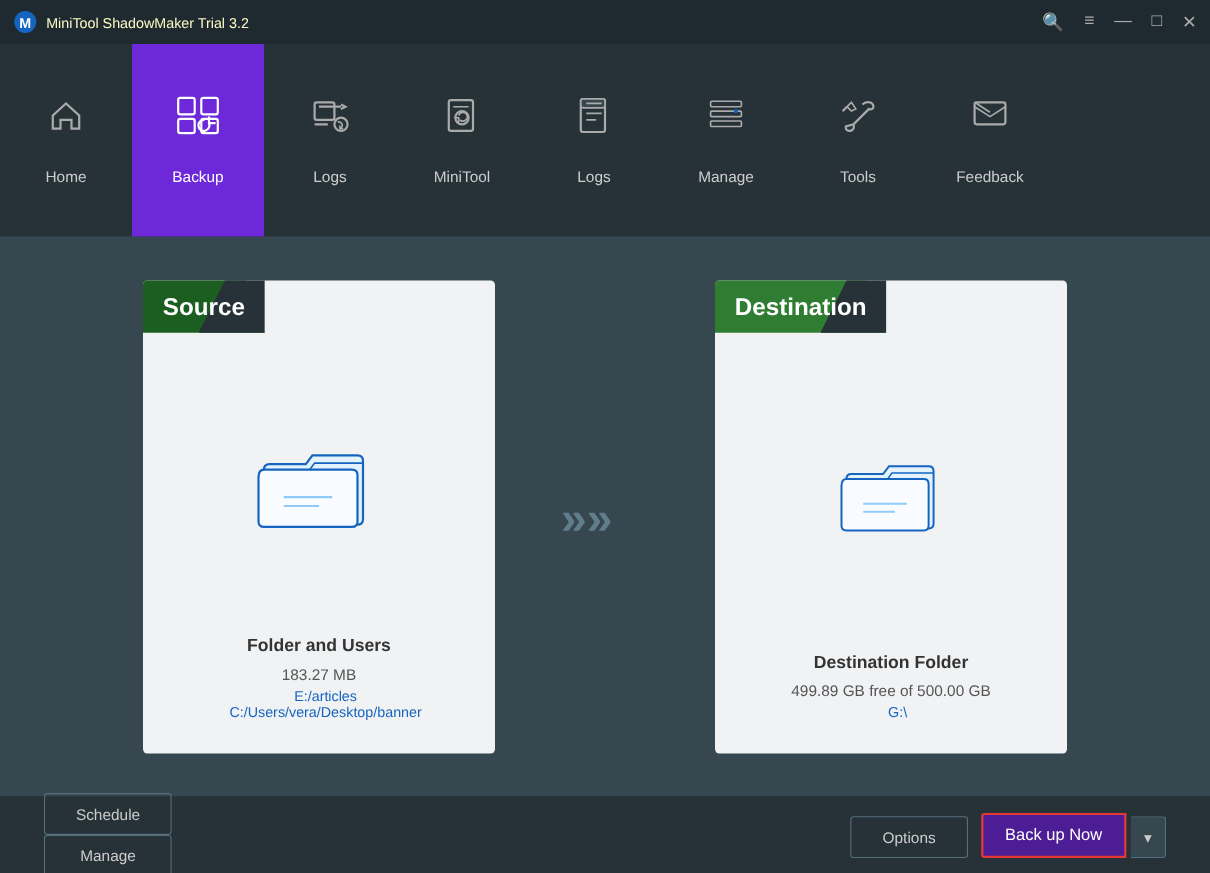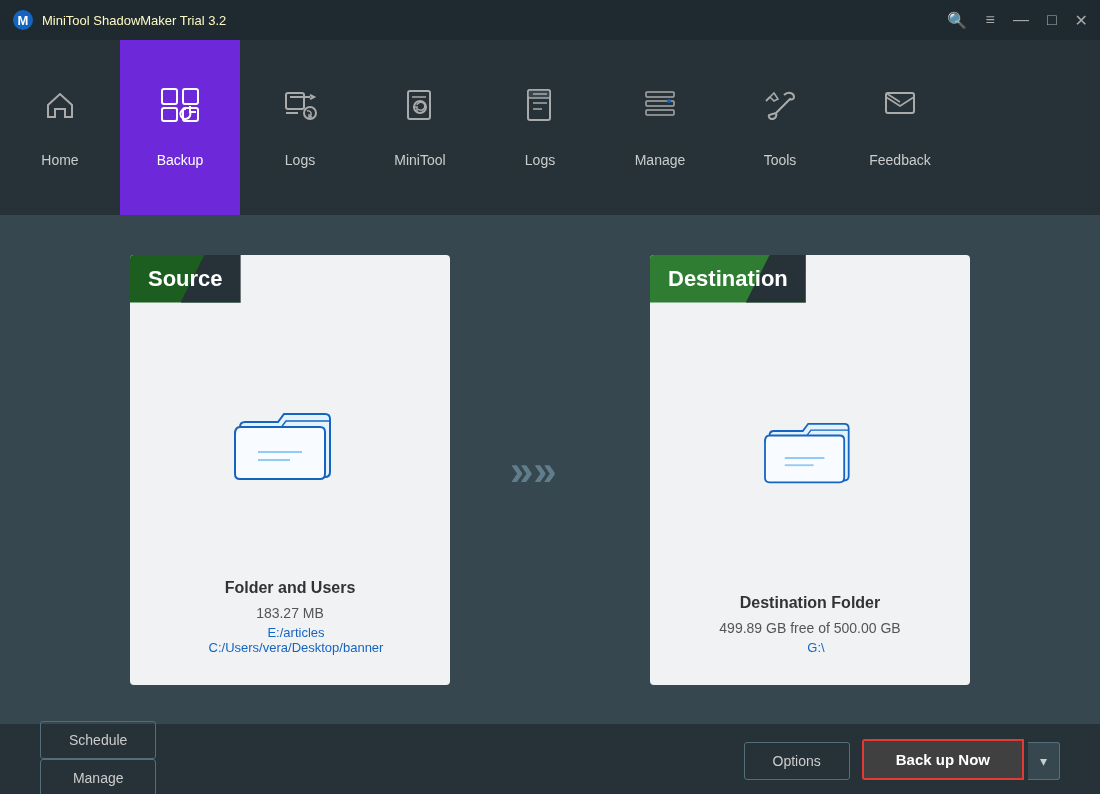--- a/index.html
+++ b/index.html
@@ -201,26 +201,26 @@
     .btn-outline {
       padding: 10px 28px;
       background: transparent;
       border: 1.5px solid #546e7a;
       color: #ccc;
       font-size: 14px;
       border-radius: 3px;
       cursor: pointer;
     }
     .btn-primary {
-      padding: 10px 32px;
-      background: #404040;
+      padding: 10px 20px;
+      background: #4c1d95;
       border: 2.5px solid #e53935;
       color: #fff;
       font-size: 15px;
-      font-weight: 700;
+      font-weight: 400;
       border-radius: 3px 0 0 3px;
       cursor: pointer;
     }
     .btn-dropdown {
       padding: 10px 12px;
       background: #37474f;
       border: 1.5px solid #546e7a;
       border-left: none;
       color: #ccc;
       font-size: 14px;

